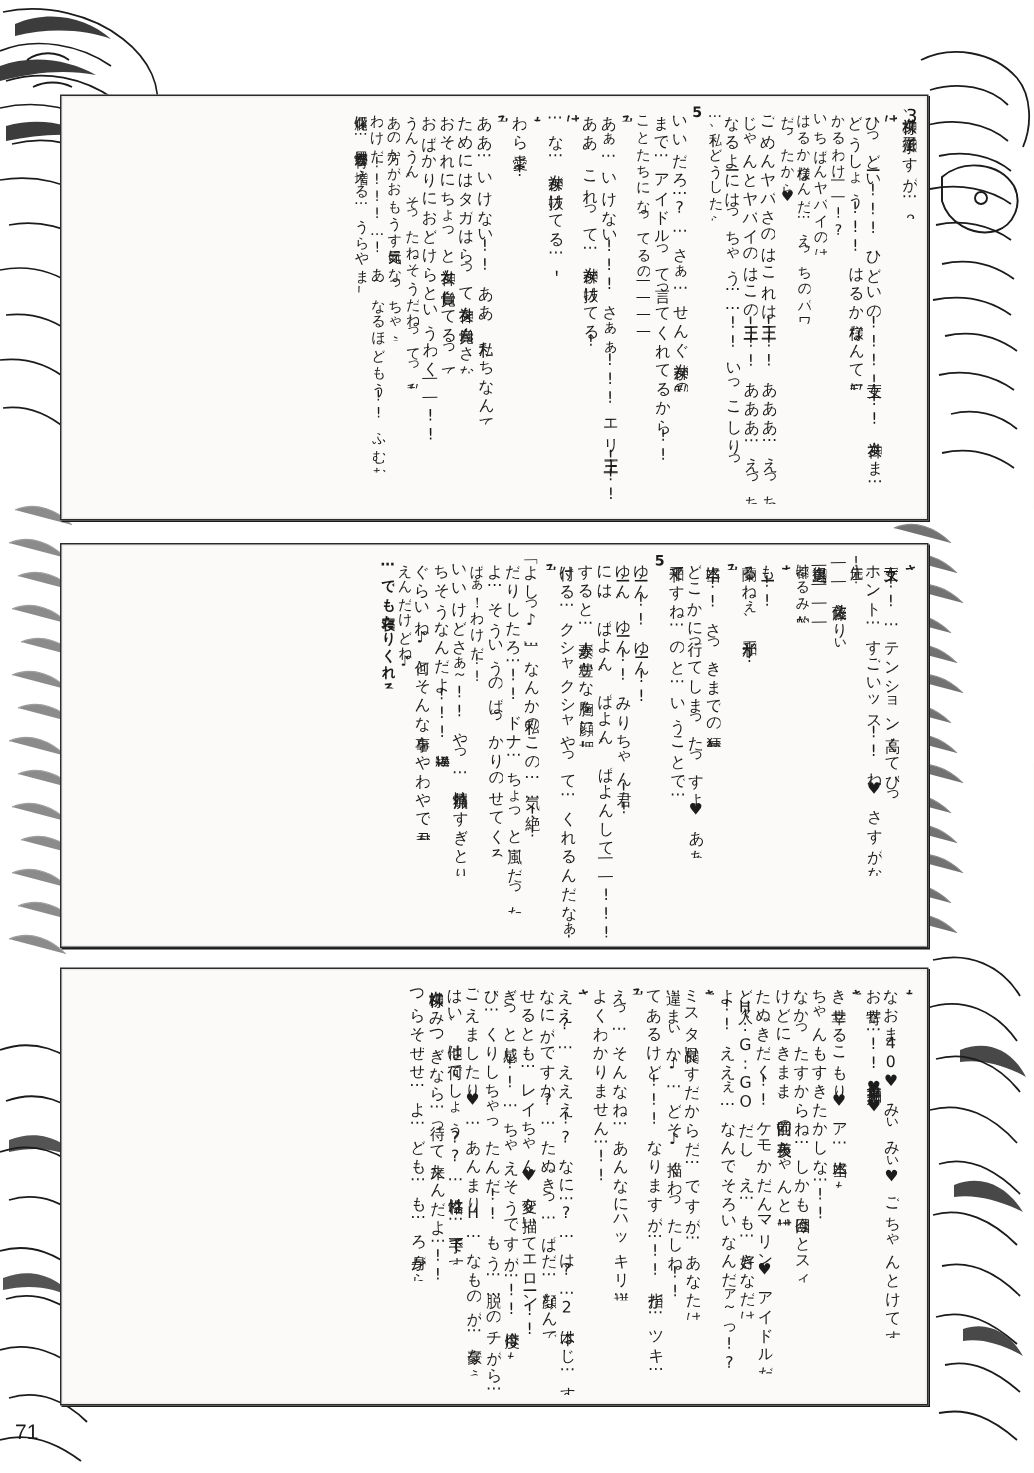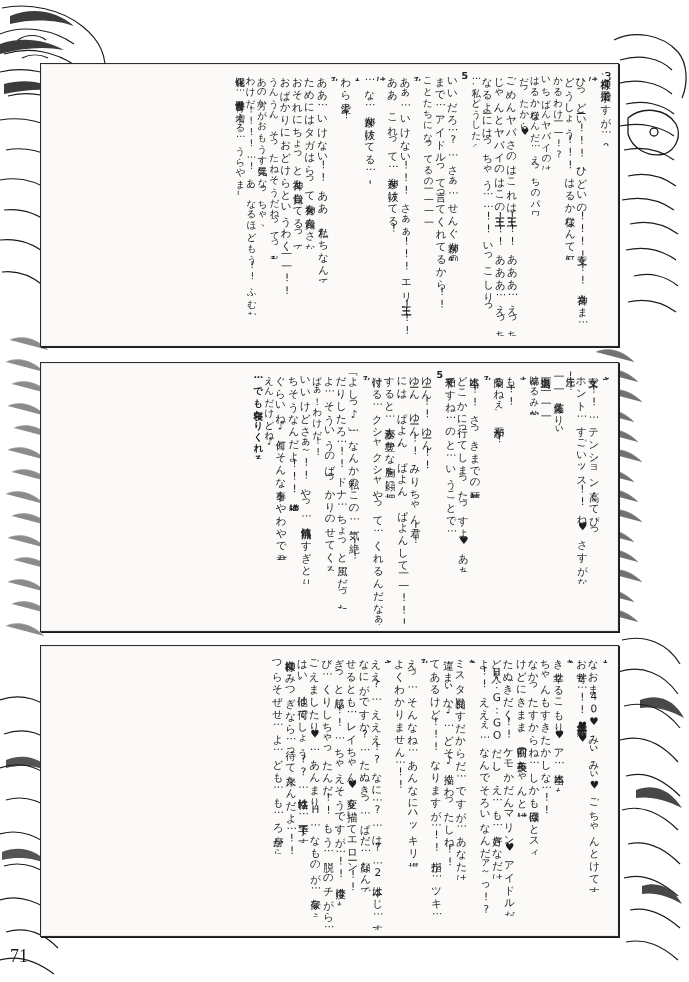--- a/index.html
+++ b/index.html
@@ -75,23 +75,23 @@
     pointer-events: none;
     box-shadow: inset 0 0 0 1px rgba(0,0,0,0.06);
   }
 
   
   #page-number {
     position: absolute;
     left: 10px;
     top: 946px;
     z-index: 3;
-    font-size: 18px;
+    font-size: 14px;
     color: #1a1a1a;
-    font-family: Liberation Serif, serif;
+    font-family: Liberation Sans, sans-serif;
   }
 
   
   #page-marker {
     position: absolute;
     left: 604px;
     top: 70px;
     z-index: 3;
     font-size: 12px;
     color: #111;

